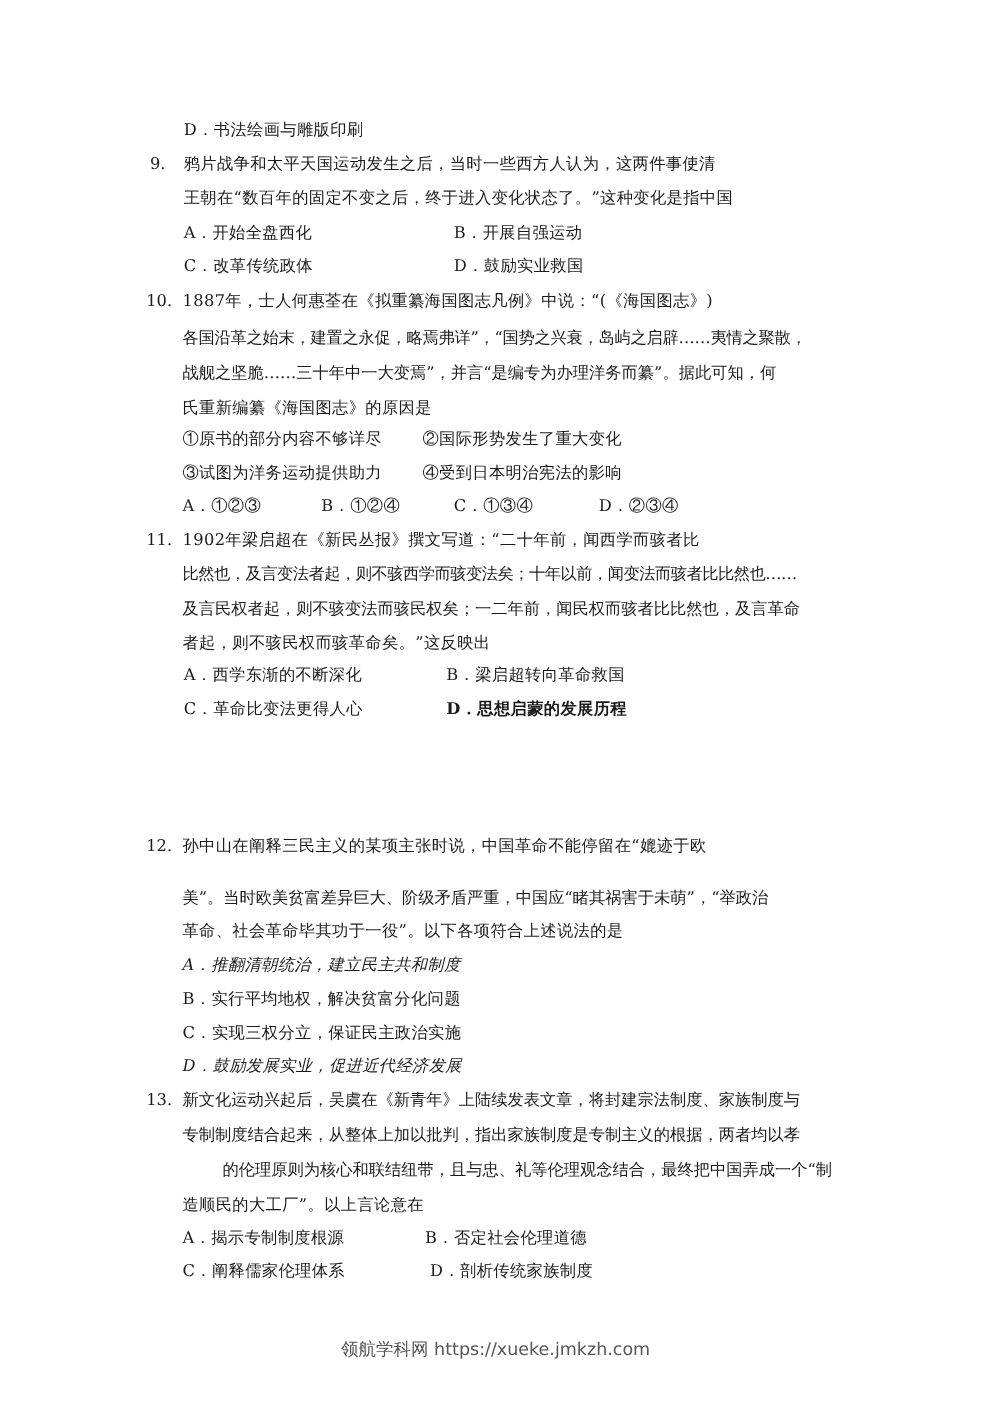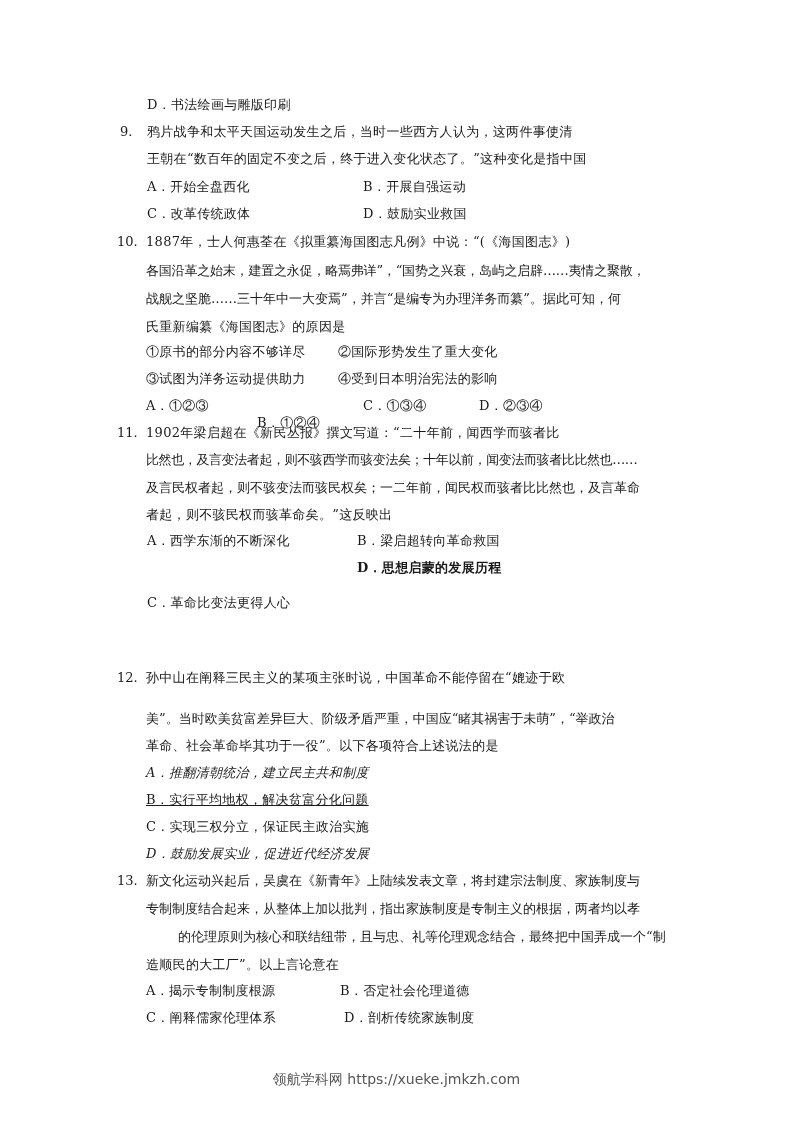--- a/index.html
+++ b/index.html
@@ -42,44 +42,44 @@
   <div class="qnum" style="left:117px; top:233px;">10.</div>
   <div class="line" style="left:146px; top:233px;">1887年，士人何惠荃在《拟重纂海国图志凡例》中说：“(《海国图志》)</div>
   <div class="line" style="left:146px; top:262px; letter-spacing:-0.2px;">各国沿革之始末，建置之永促，略焉弗详”，“国势之兴衰，岛屿之启辟……夷情之聚散，</div>
   <div class="line" style="left:146px; top:290px; letter-spacing:0px;">战舰之坚脆……三十年中一大变焉”，并言“是编专为办理洋务而纂”。据此可知，何</div>
   <div class="line" style="left:146px; top:318px;">氏重新编纂《海国图志》的原因是</div>
   <div class="line" style="left:146px; top:343px;">①原书的部分内容不够详尽</div>
   <div class="line" style="left:338px; top:343px;">②国际形势发生了重大变化</div>
   <div class="line" style="left:146px; top:370px;">③试图为洋务运动提供助力</div>
   <div class="line" style="left:338px; top:370px;">④受到日本明治宪法的影响</div>
   <div class="line" style="left:146px; top:397px;">A．①②③</div>
-  <div class="line" style="left:257px; top:397px;margin-top:17px;">B．①②④</div>
+  <div class="line" style="left:257px; top:397px;">B．①②④</div>
   <div class="line" style="left:363px; top:397px;">C．①③④</div>
   <div class="line" style="left:479px; top:397px;">D．②③④</div>
 </div>
 
 <div>
   <div class="qnum" style="left:117px; top:424px;">11.</div>
   <div class="line" style="left:146px; top:424px;">1902年梁启超在《新民丛报》撰文写道：“二十年前，闻西学而骇者比</div>
   <div class="line" style="left:146px; top:451px; letter-spacing:-0.4px;">比然也，及言变法者起，则不骇西学而骇变法矣；十年以前，闻变法而骇者比比然也……</div>
   <div class="line" style="left:146px; top:479px; letter-spacing:0px;">及言民权者起，则不骇变法而骇民权矣；一二年前，闻民权而骇者比比然也，及言革命</div>
   <div class="line" style="left:146px; top:506px;">者起，则不骇民权而骇革命矣。”这反映出</div>
   <div class="line" style="left:147px; top:532px;">A．西学东渐的不断深化</div>
   <div class="line" style="left:357px; top:532px;">B．梁启超转向革命救国</div>
-  <div class="line" style="left:147px; top:559px;margin-top:35px;">C．革命比变法更得人心</div>
+  <div class="line" style="left:147px; top:559px;">C．革命比变法更得人心</div>
   <div class="line" style="left:357px; top:559px;font-weight:bold;">D．思想启蒙的发展历程</div>
 </div>
 
 <div>
   <div class="qnum" style="left:117px; top:669px;">12.</div>
   <div class="line" style="left:146px; top:669px;">孙中山在阐释三民主义的某项主张时说，中国革命不能停留在“媲迹于欧</div>
   <div class="line" style="left:146px; top:710px; letter-spacing:0px;">美”。当时欧美贫富差异巨大、阶级矛盾严重，中国应“睹其祸害于未萌”，“举政治</div>
   <div class="line" style="left:146px; top:737px;">革命、社会革命毕其功于一役”。以下各项符合上述说法的是</div>
   <div class="line" style="left:146px; top:764px;font-style:italic;">A．推翻清朝统治，建立民主共和制度</div>
-  <div class="line" style="left:146px; top:791px;text-decoration:underline;">B．实行平均地权，解决贫富分化问题</div>
+  <div class="line" style="left:146px; top:791px;">B．实行平均地权，解决贫富分化问题</div>
   <div class="line" style="left:146px; top:818px;">C．实现三权分立，保证民主政治实施</div>
   <div class="line" style="left:146px; top:845px;font-style:italic;">D．鼓励发展实业，促进近代经济发展</div>
 </div>
 
 <div>
   <div class="qnum" style="left:117px; top:872px;">13.</div>
   <div class="line" style="left:146px; top:872px; letter-spacing:0px;">新文化运动兴起后，吴虞在《新青年》上陆续发表文章，将封建宗法制度、家族制度与</div>
   <div class="line" style="left:146px; top:900px; letter-spacing:0px;">专制制度结合起来，从整体上加以批判，指出家族制度是专制主义的根据，两者均以孝</div>
   <div class="line" style="left:146px; top:928px; letter-spacing:0px;padding-left:32px;">的伦理原则为核心和联结纽带，且与忠、礼等伦理观念结合，最终把中国弄成一个“制</div>
   <div class="line" style="left:146px; top:956px;">造顺民的大工厂”。以上言论意在</div>

